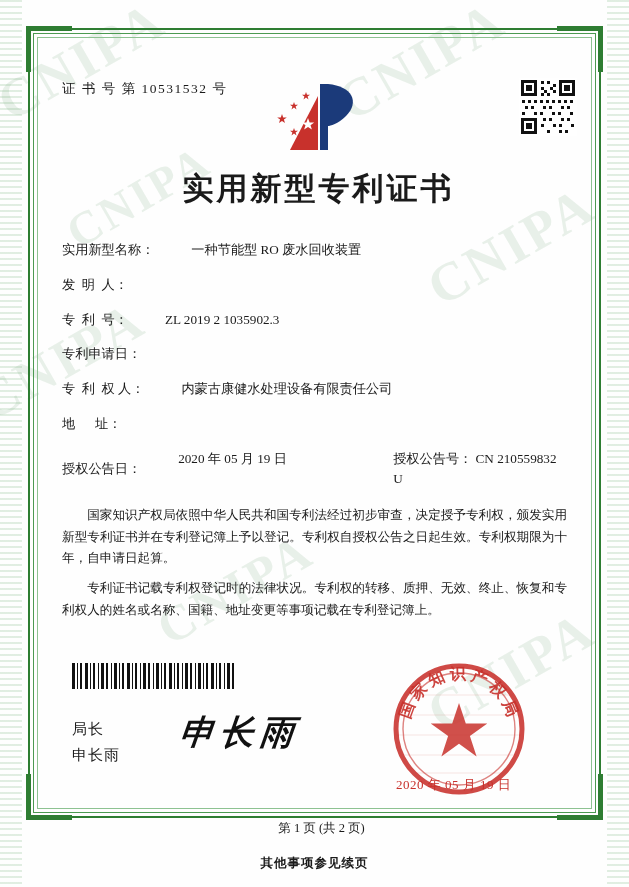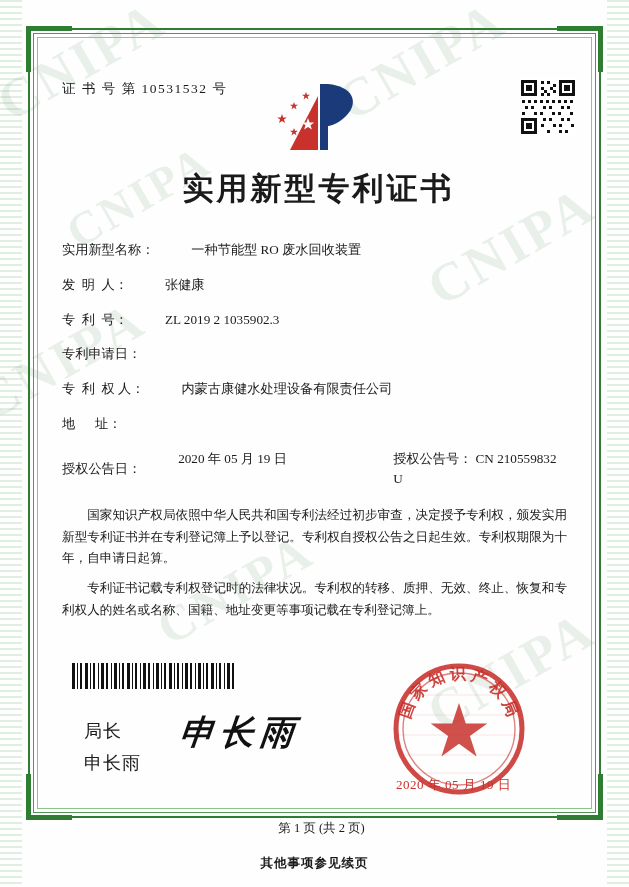--- a/index.html
+++ b/index.html
@@ -169,22 +169,22 @@
   
   .barcode {
     position: absolute;
     left: 72px; top: 663px;
     width: 165px; height: 26px;
   }
 
   
   .sig-label {
     position: absolute;
-    left: 84px; top: 716px;
-    font-size: 18px;
+    left: 72px; top: 716px;
+    font-size: 15px;
     line-height: 1.75;
     letter-spacing: 1px;
   }
   .sig-hand {
     position: absolute;
     left: 180px; top: 710px;
     font-size: 34px;
     font-family: "Liberation Serif", serif;
     font-style: italic;
     font-weight: bold;
@@ -335,21 +335,20 @@
 
   <div class="fields">
 
     <div class="row">
       <span class="lbl">实用新型名称：</span>
       <span class="val">一种节能型 RO 废水回收装置</span>
     </div>
 
     <div class="row">
       <span class="lbl">发  明  人：</span>
-      <span class="val">张健康</span>
     </div>
 
     <div class="row">
       <span class="lbl">专  利  号：</span>
       <span class="val">ZL 2019 2 1035902.3</span>
     </div>
 
     <div class="row">
       <span class="lbl">专利申请日：</span>
     </div>

